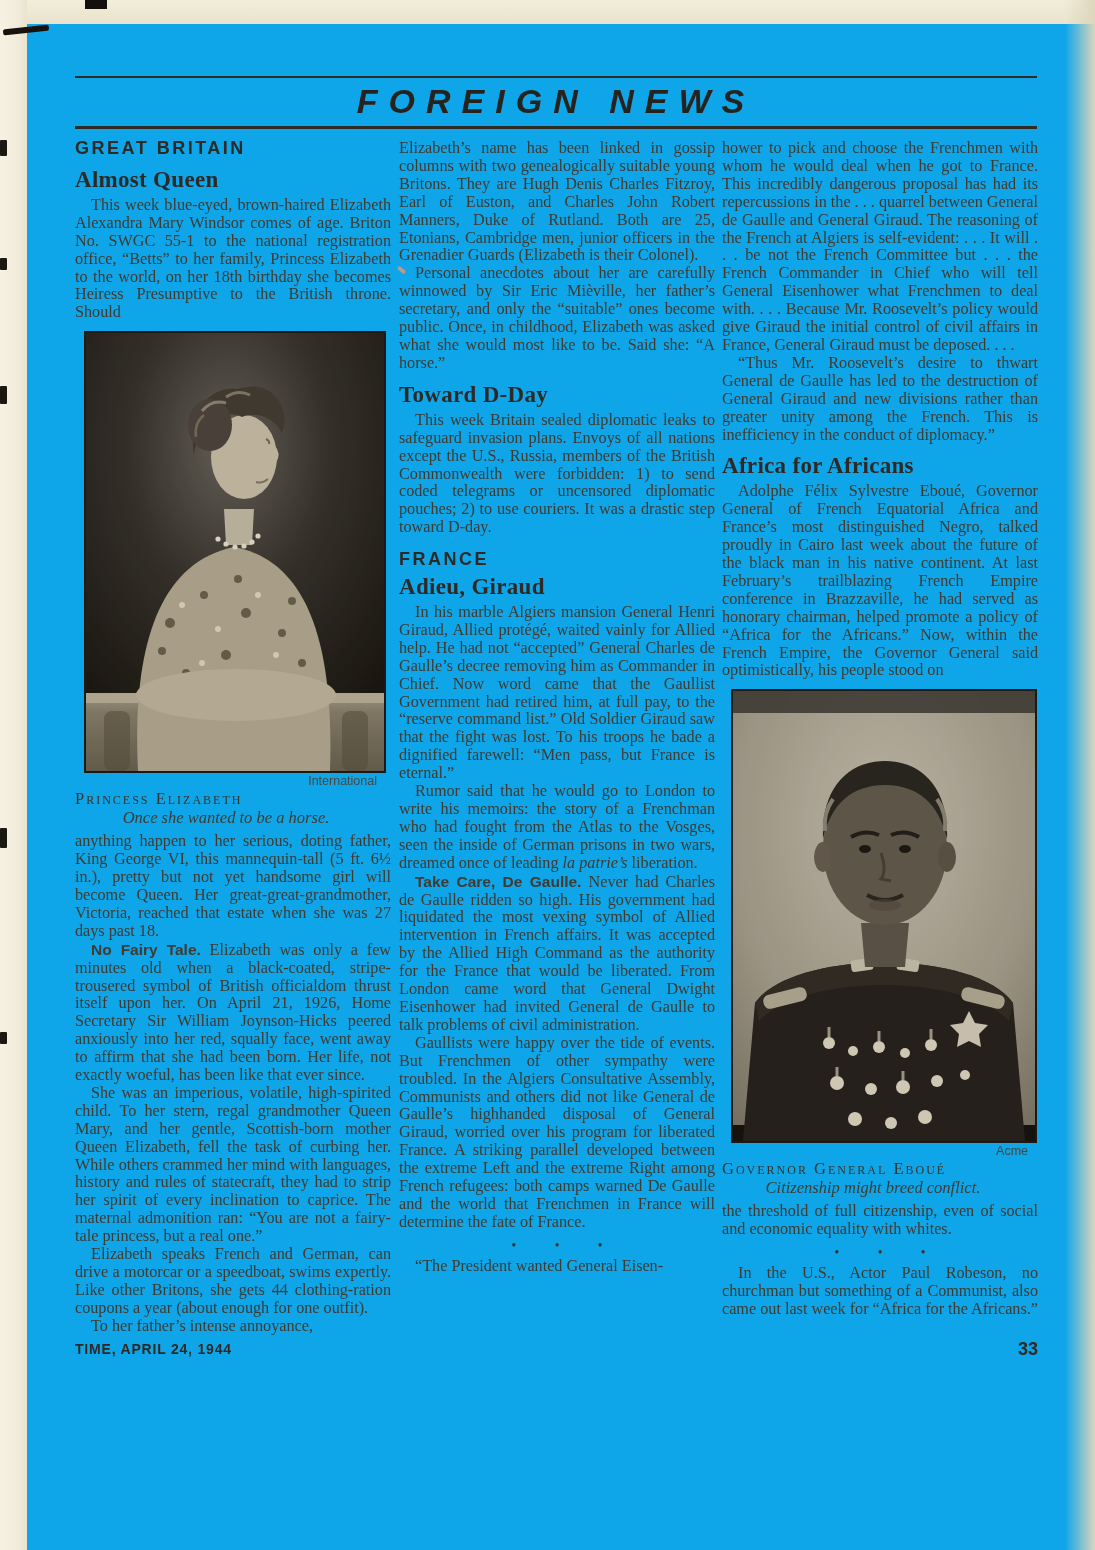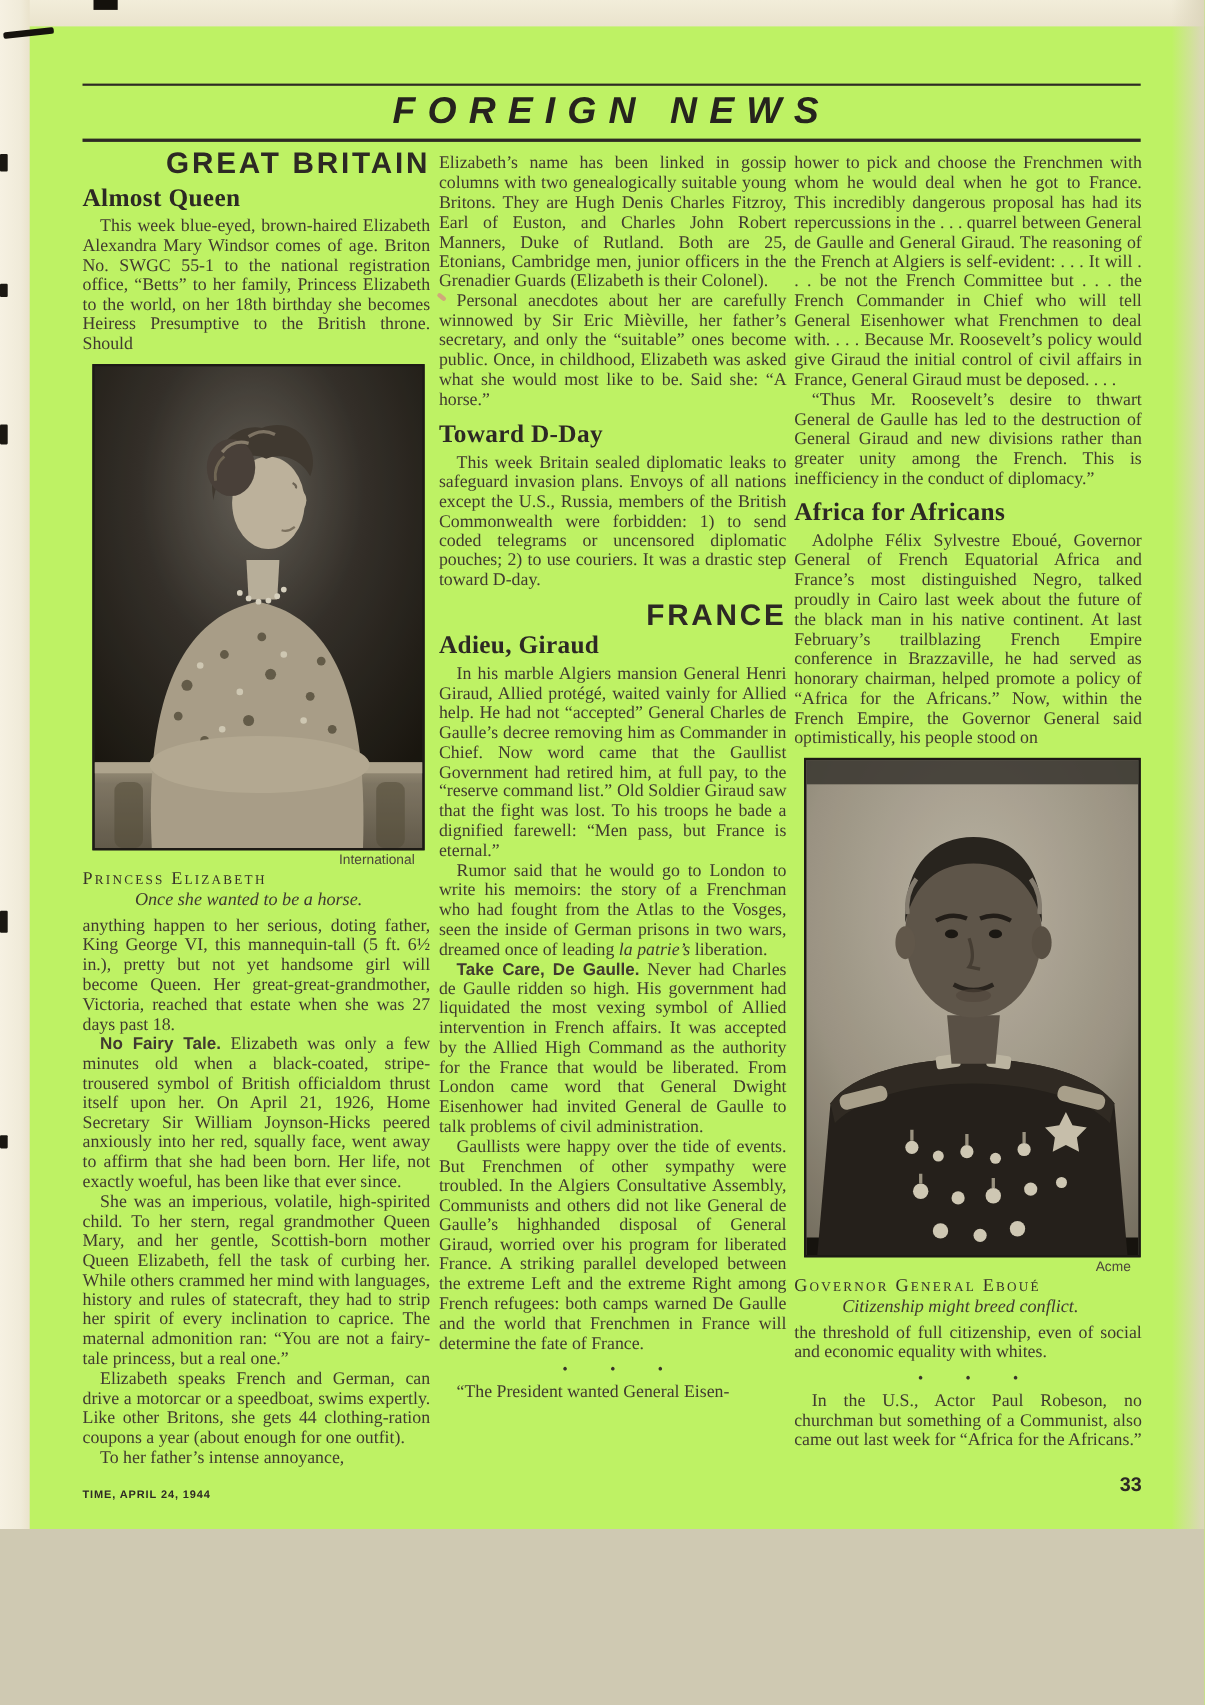--- a/index.html
+++ b/index.html
@@ -1,18 +1,18 @@
 <!DOCTYPE html>
 <html><head>
 <meta charset="utf-8">
 <style>
   html,body { margin:0; padding:0; background:#cfc9b2; }
   .page {
-    position:relative; width:1095px; height:1390px;
-    background:#bef264;
+    position:relative; width:1095px; height:1550px;
+    background:#0ea5e9;
     font-family:"Liberation Serif","DejaVu Serif",serif;
     color:#413a30; overflow:hidden;
   }
   .scan-edge-left { position:absolute; left:0; top:0; width:27px; height:100%;
     background:linear-gradient(to right,#f6f1e2,#f0ebd9 70%,#eae3cc); }
   .scan-edge-top { position:absolute; left:0; top:0; width:100%; height:24px;
     background:linear-gradient(to bottom,#f2edda,#eae3cc); }
   .scan-edge-right { position:absolute; right:0; top:0; width:30px; height:100%;
     background:linear-gradient(to left,#ddd6bd,rgba(234,227,204,0)); }
   .binding-corner { position:absolute; left:3px; top:27px; width:46px; height:6px;
@@ -28,21 +28,21 @@
     color:#26231e; white-space:nowrap;
   }
 
   .col { position:absolute; top:140px; width:316px; font-size:16.2px;
     line-height:17.9px; text-align:justify; }
   .col-1 { left:75px; } .col-2 { left:399px; } .col-3 { left:722px; }
 
   p { margin:0; text-indent:16px; }
   p.noindent { text-indent:0; }
   .section-head { font-family:"Liberation Sans",sans-serif; font-weight:bold;
-    font-size:27px; letter-spacing:2.5px; text-align:right; color:#2d2924;
+    font-size:18px; letter-spacing:2.5px; text-align:left; color:#2d2924;
     margin:0 0 5px 0; text-indent:0; }
   .story-head { font-family:Liberation Serif, serif; font-weight:bold;
     font-size:23px; letter-spacing:0.3px; text-align:left; color:#2d2924;
     margin:9px 0 4px 0; text-indent:0; line-height:26px; }
   .runin { font-family:"Liberation Sans",sans-serif; font-weight:bold; font-size:15.5px; }
   .ital { font-style:italic; }
 
   figure { margin:9px 0 0 0; padding:0; width:302px; }
   .fig-indent { margin-left:9px; }
   .photo-frame { border:2px solid #1d1a15; background:#222; line-height:0; }
@@ -51,21 +51,21 @@
     font-size:12.5px; color:#4c463b; margin:1px 0 0 0; text-indent:0; line-height:15px; }
   .cap-name { font-variant:small-caps; letter-spacing:2px;
     font-size:16.5px; margin:0; text-indent:0; line-height:19px; color:#39332a; }
   .cap-line { text-align:center; font-style:italic; font-size:16.5px; margin:0;
     text-indent:0; line-height:19px; }
 
   .dots { text-align:center; font-weight:bold; font-size:12px; letter-spacing:18px;
     text-indent:18px; margin:5px 0 3px 0; color:#39332a; }
 
   .footer-credit { font-family:"Liberation Sans",sans-serif; font-weight:bold;
-    font-size:10px; letter-spacing:0.8px; margin-top:16px; text-indent:0;
+    font-size:14px; letter-spacing:0.8px; margin-top:5px; text-indent:0;
     color:#2d2924; text-align:left; }
   .page-number { font-family:"Liberation Sans",sans-serif; font-weight:bold;
     font-size:18px; text-align:right; text-indent:0; margin-top:22px; color:#2d2924; }
 
   .artifact-wrap { position:relative; }
   .print-artifact { position:absolute; left:-2px; top:3px; width:9px; height:4px;
     background:#d39b7e; transform:rotate(38deg); border-radius:2px; opacity:.85; } .mt6 { margin-top:6px; }
 </style>
 </head>
 <body>

